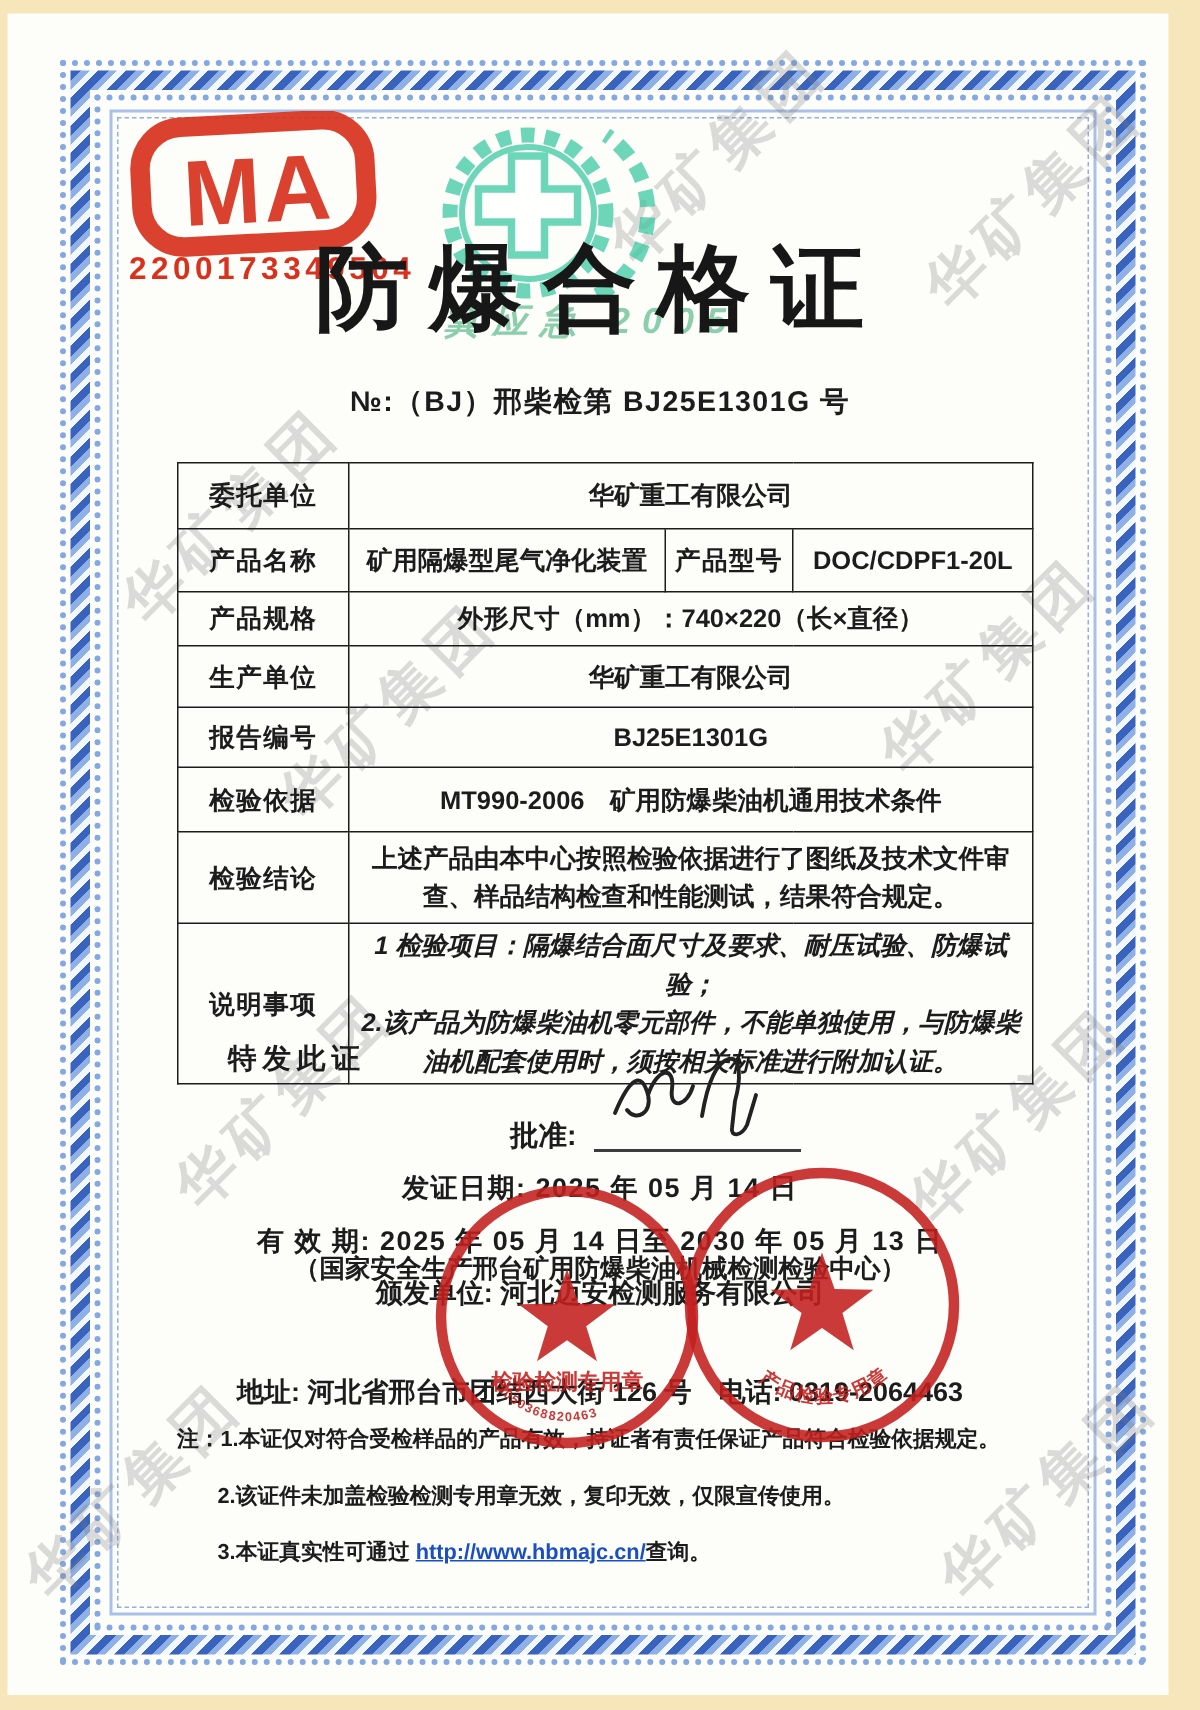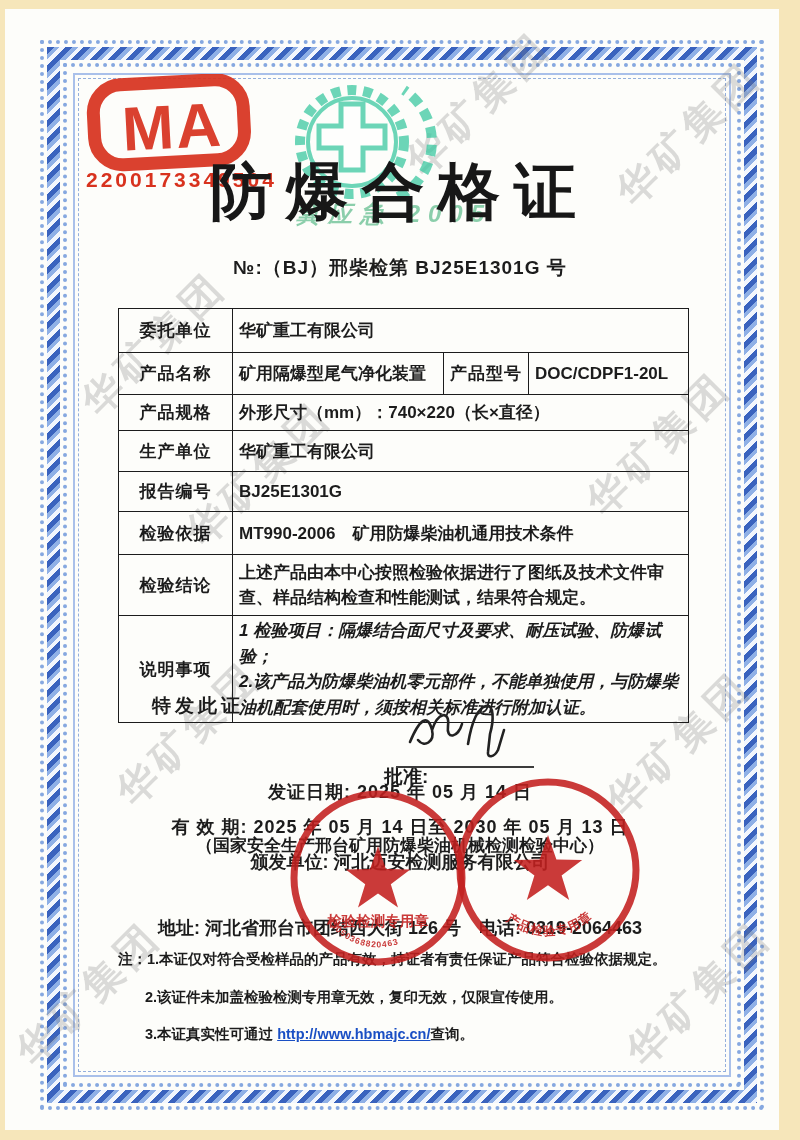--- a/index.html
+++ b/index.html
@@ -29,21 +29,21 @@
   .green-stamp{left:296px;top:198px;font-size:24px;letter-spacing:8px;font-weight:bold;
                color:rgba(46,168,106,0.55);z-index:2;font-style:italic;}
   .cert-no{left:0;top:255px;width:800px;text-align:center;font-size:19px;font-weight:bold;
            letter-spacing:1px;z-index:3;}
 
   table.cert{position:absolute;left:118px;top:308px;width:570px;z-index:3;
              border-collapse:collapse;table-layout:fixed;border-radius:28px;}
   table.cert td{border:1.6px solid #1c1c1c;font-weight:bold;font-size:17px;
                 padding:2px 6px;background:transparent;}
   td.lab{text-align:center;letter-spacing:1px;}
-  td.val{text-align:left;padding-left:13px;}
+  td.val{text-align:center;padding-left:13px;}
   .small-lines{font-size:14px;line-height:1.5;font-style:italic;}
   .concl{font-size:16px;line-height:1.5;}
 
   .footer-line{position:absolute;left:0;width:800px;text-align:center;font-weight:bold;z-index:3;}
   .notes{position:absolute;z-index:3;font-weight:bold;font-size:14.5px;}
   a.url{color:#1a4fc4;text-decoration:underline;}
 
   .seal{position:absolute;z-index:6;opacity:0.88;}
   .seal text{font-family:"Liberation Sans","DejaVu Sans",sans-serif;}
   .sig{position:absolute;z-index:4;}
@@ -135,21 +135,21 @@
     <td class="val small-lines" colspan="3">
       <div>1 检验项目：隔爆结合面尺寸及要求、耐压试验、防爆试验；</div>
       <div>2.该产品为防爆柴油机零元部件，不能单独使用，与防爆柴油机配套使用时，须按相关标准进行附加认证。</div>
     </td>
   </tr>
 </tbody>
   </table>
 
 <div class="abs" style="left:152px;top:693px;font-size:19px;font-weight:bold;letter-spacing:4px;z-index:3;">特发此证</div>
 
-<div class="abs" style="left:340px;top:764px;font-size:19px;font-weight:bold;z-index:3;margin-left:44px;">批准:</div>
+<div class="abs" style="left:340px;top:744px;font-size:19px;font-weight:bold;z-index:3;">批准:</div>
 <svg class="sig" style="left:398px;top:700px;" width="135" height="65" viewBox="0 0 135 65">
   <g fill="none" stroke="#222" stroke-width="2.6" stroke-linecap="round">
     <path d="M12 42 C 22 18, 30 14, 34 30 C 37 42, 26 48, 20 40 M 34 30 C 40 12, 52 10, 50 26 C 48 40, 60 38, 64 24"></path>
     <path d="M70 44 C 74 20, 80 8, 88 6 C 96 4, 96 20, 92 34 L 90 52 C 89 58, 96 58, 100 50 L 106 30"></path>
   </g>
 </svg>
 <div class="approve-underline"></div>
 
 <div class="footer-line" style="top:780px;font-size:18px;letter-spacing:1px;">发证日期: 2025 年 05 月 14 日</div>
 <div class="footer-line" style="top:815px;font-size:18px;letter-spacing:1px;">有 效 期: 2025 年 05 月 14 日至 2030 年 05 月 13 日</div>

